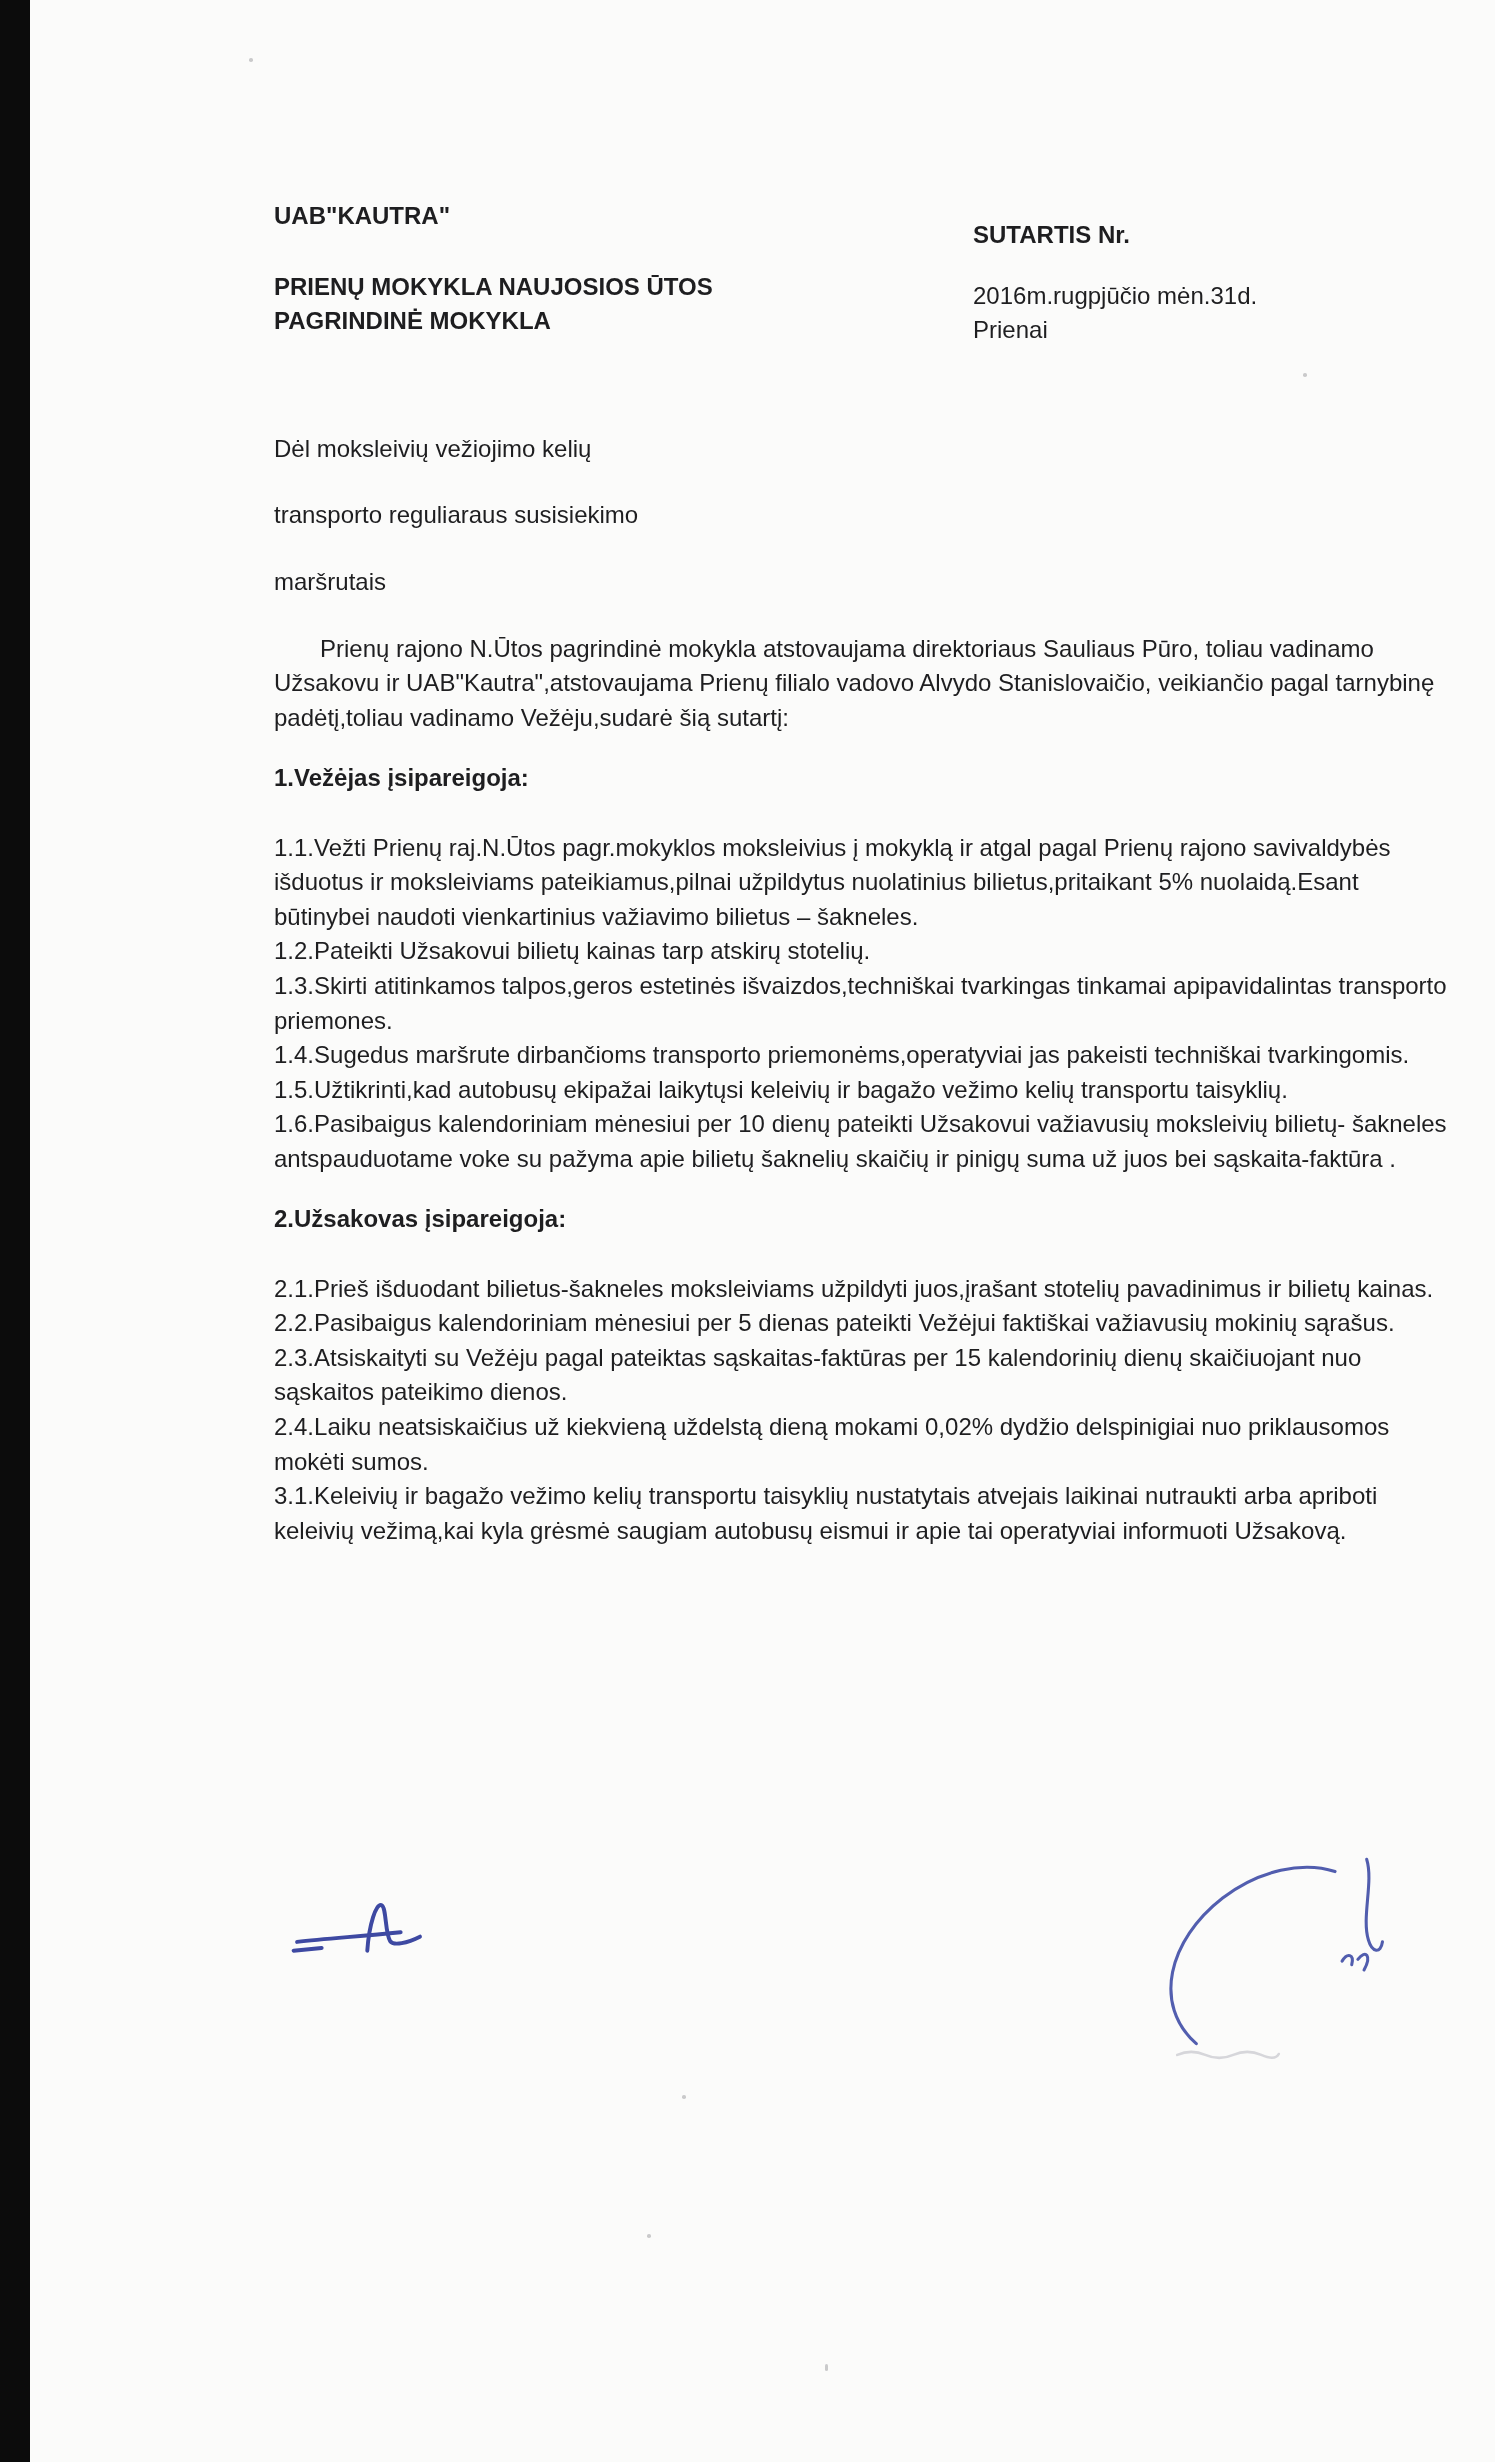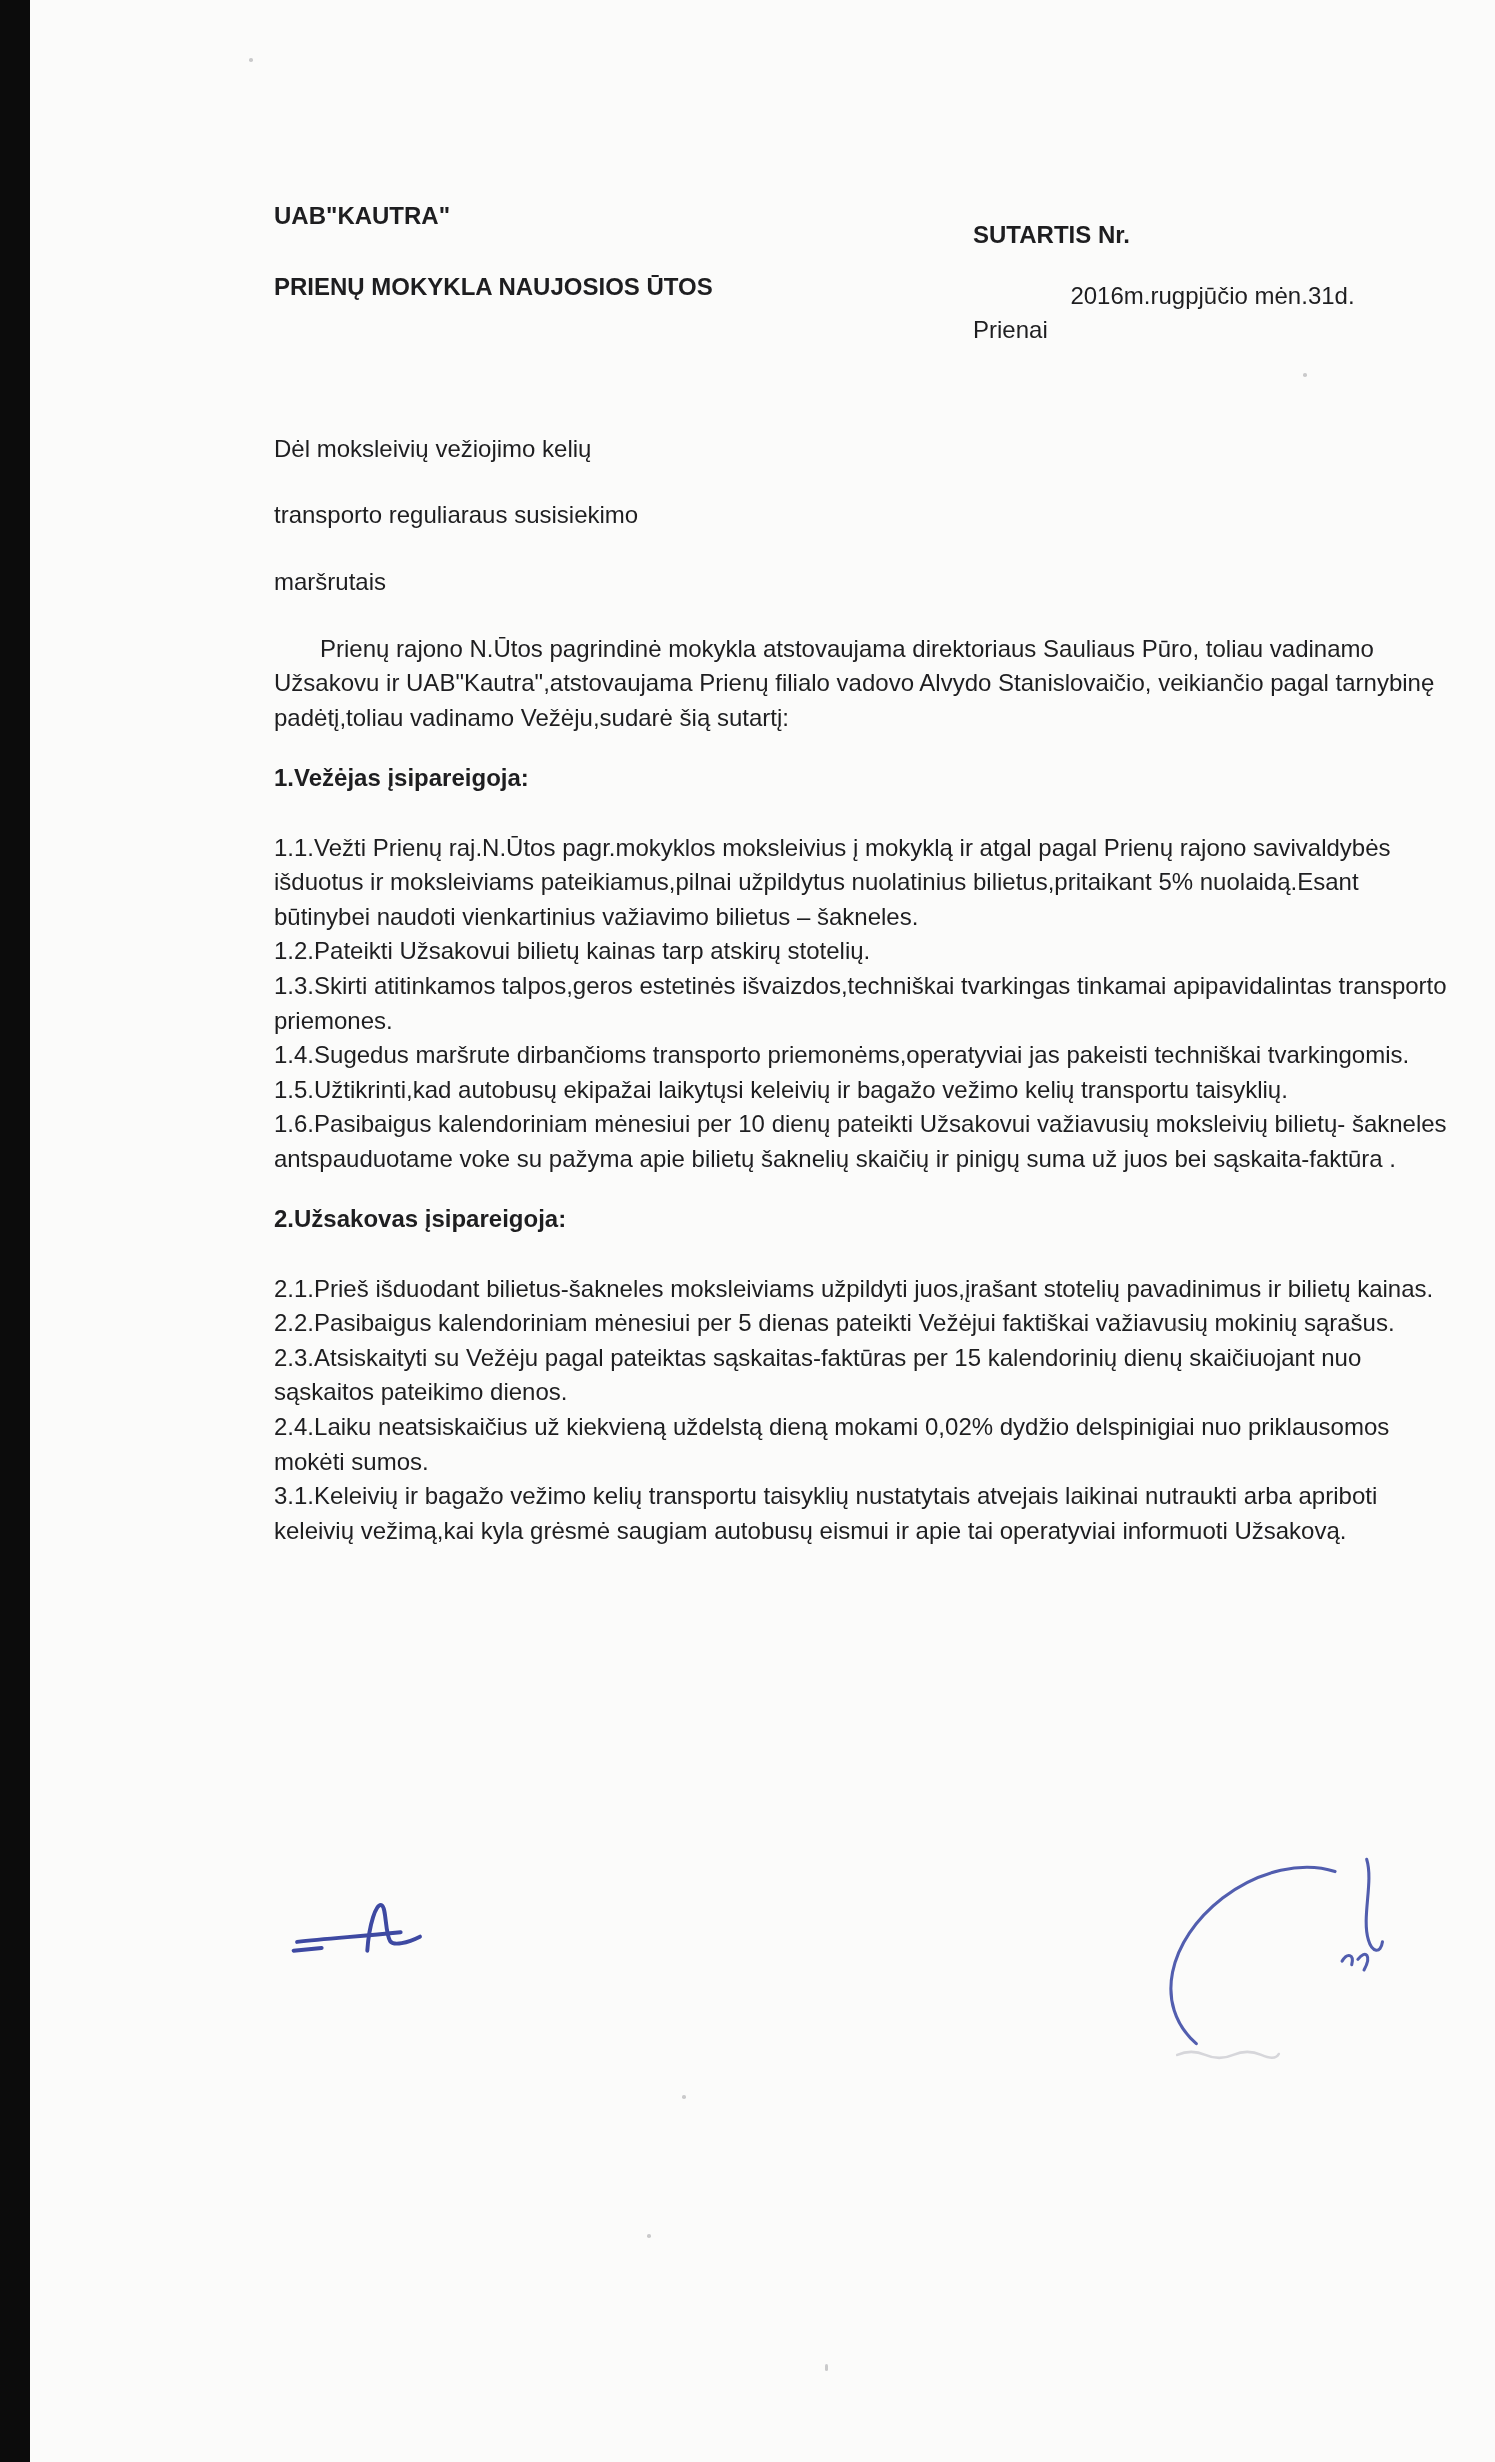--- a/index.html
+++ b/index.html
@@ -18,21 +18,21 @@
   .content{
     position:absolute;left:274px;top:199px;width:1178px;
     font-size:24px;line-height:1.44;
   }
   .header{display:flex;}
   .h-left{width:699px;}
   .h-right{flex:1;padding-top:19.3px;}
   .bold{font-weight:bold;}
   .h-left p,.h-right p{margin:0;}
   .school{margin-top:36px !important;}
-  .contract-date{margin-top:26px !important;text-align:center;}
+  .contract-date{margin-top:26px !important;}
   .subject p{margin:0 0 32px 0;}
   .subject{margin-top:84px;}
   .intro{margin:12.3px 0 0 0;text-indent:46px;}
   .sec-heading{font-weight:bold;margin:26px 0 35px 0;}
   .clause{margin:0;}
   .clause b{font-weight:normal;}
   svg.sig{position:absolute;}
   .speck{position:absolute;border-radius:50%;background:#8f8f92;opacity:.45;}
 </style>
 </head>
@@ -41,20 +41,21 @@
 <div class="page">
 
   <div class="scan-edge"></div>
 
   <div class="content">
 
     <div class="header">
       <div class="h-left">
         <p class="bold">UAB"KAUTRA"</p>
         <p class="bold school">PRIENŲ MOKYKLA NAUJOSIOS ŪTOS</p>
+        <p class="bold">PAGRINDINĖ MOKYKLA</p>
       </div>
       <div class="h-right">
         <p class="bold">SUTARTIS Nr.</p>
         <p class="contract-date">2016m.rugpjūčio mėn.31d.</p>
         <p>Prienai</p>
       </div>
     </div>
 
     <div class="subject">
       <p>Dėl moksleivių vežiojimo kelių</p>

